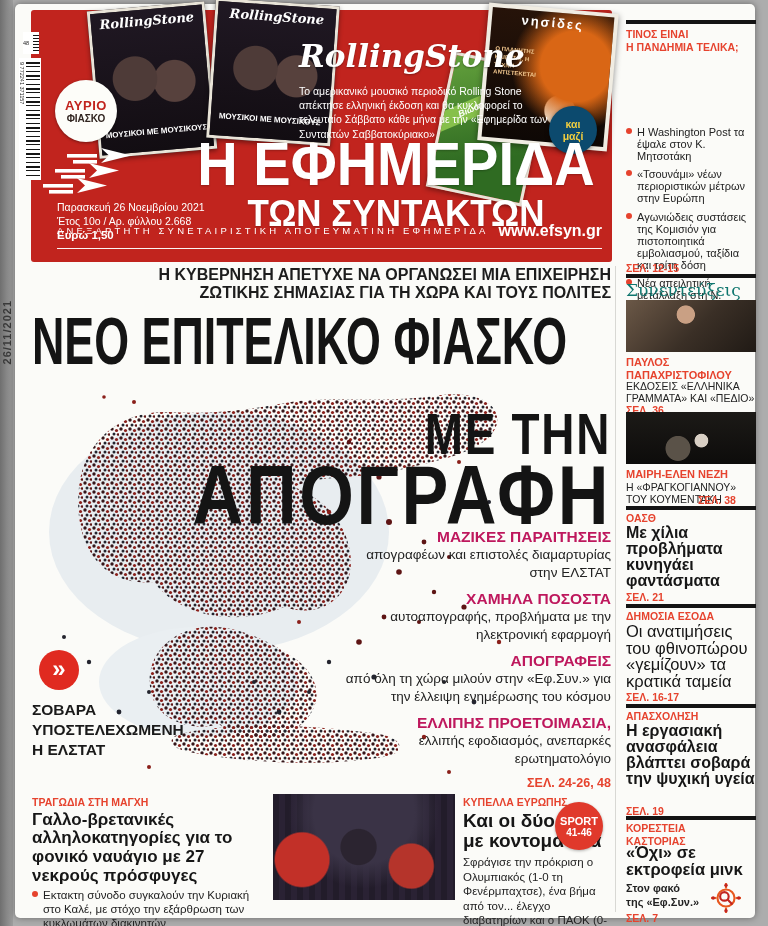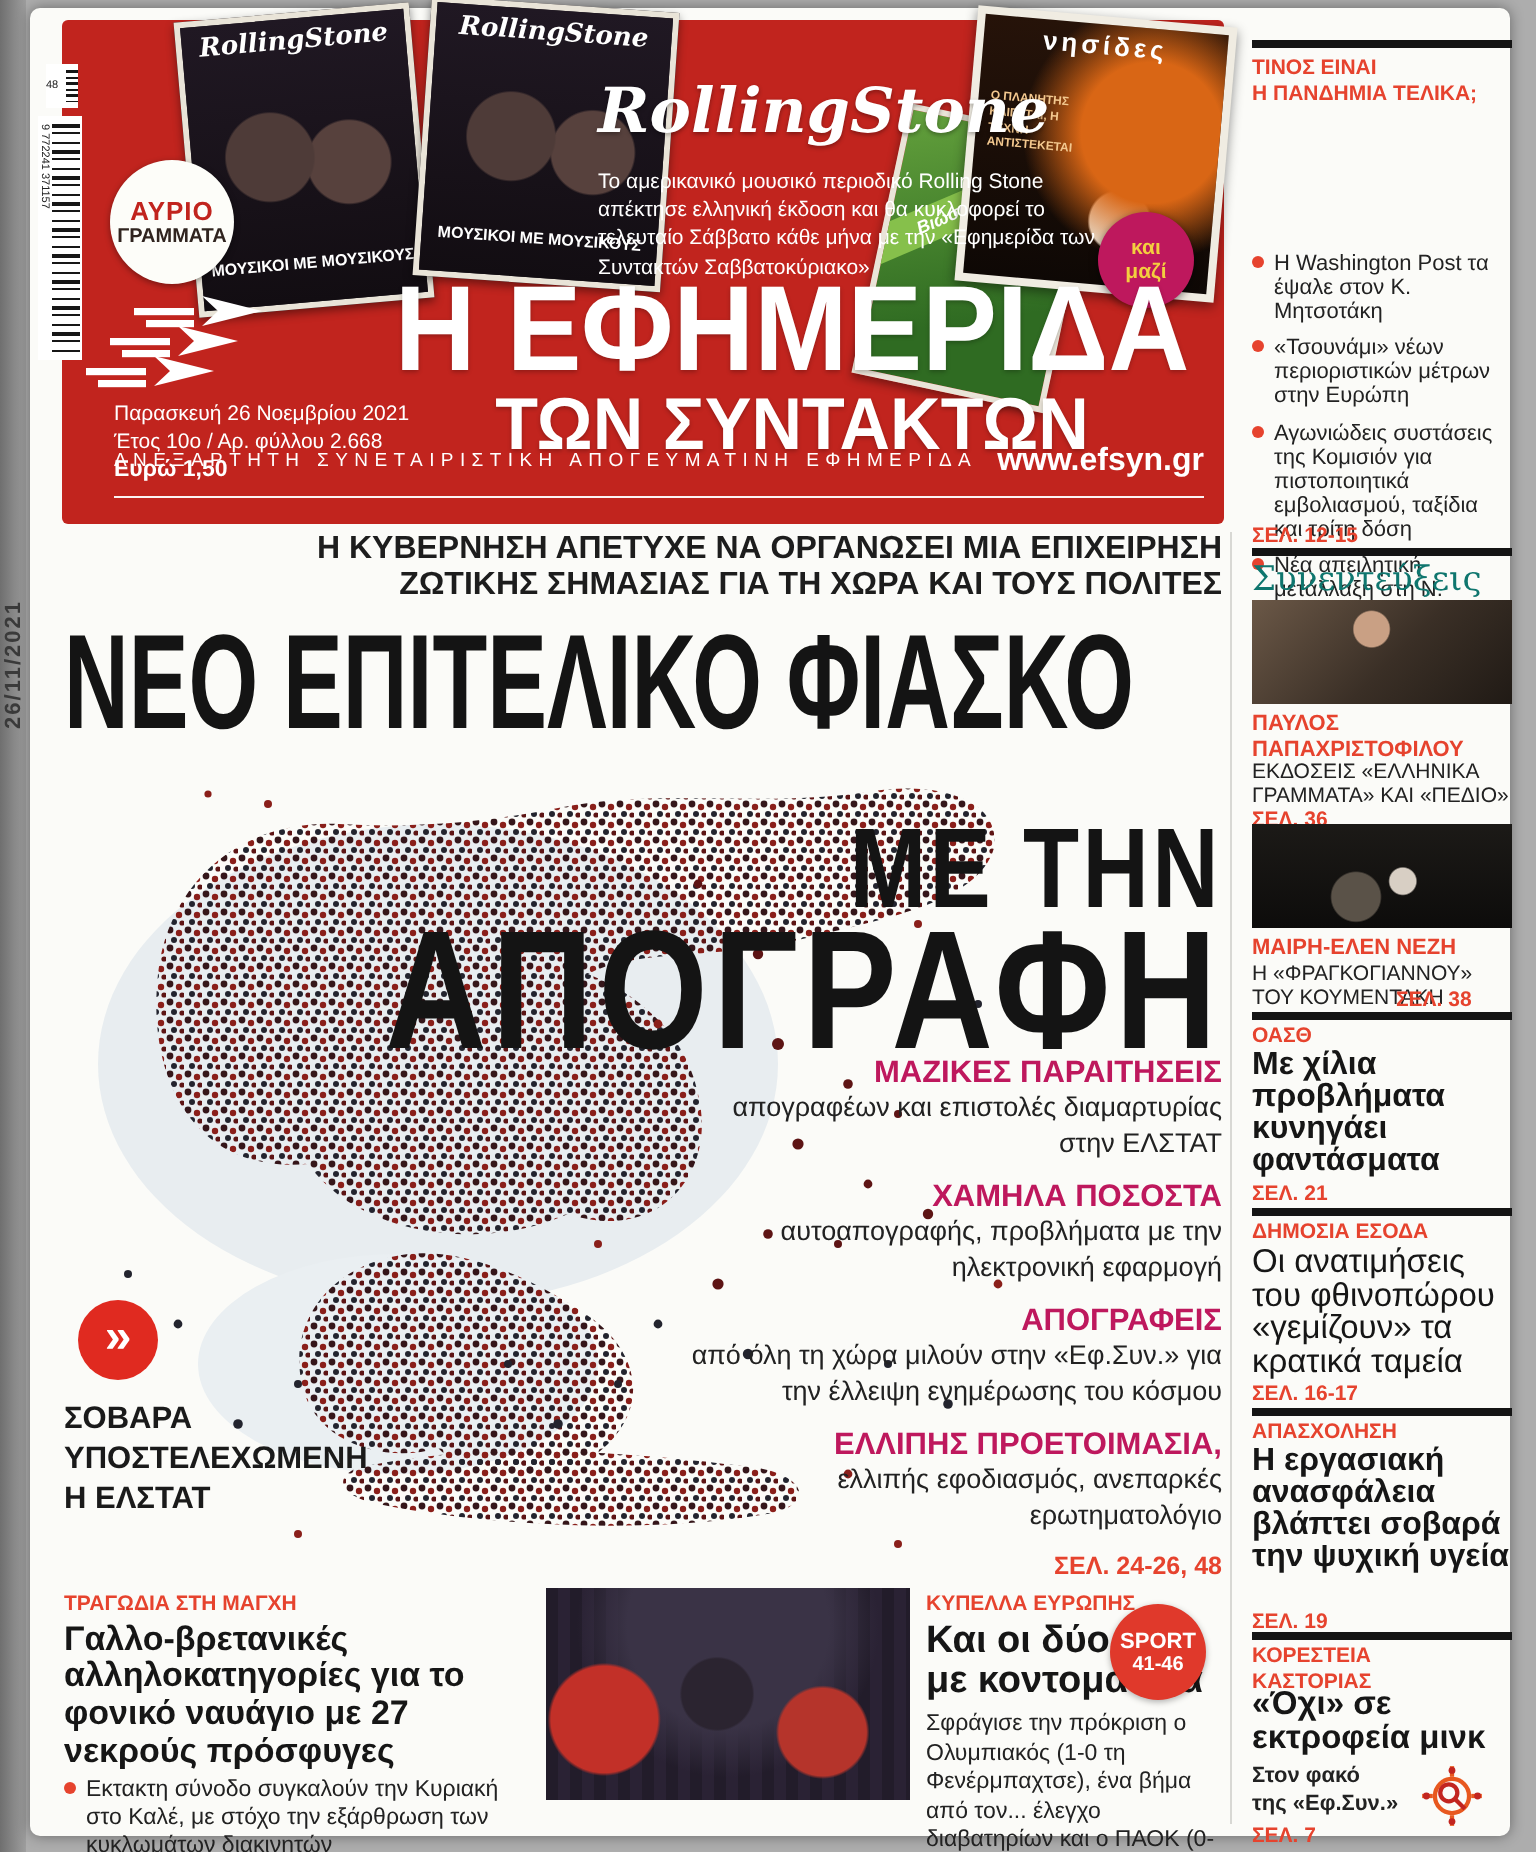--- a/index.html
+++ b/index.html
@@ -56,21 +56,21 @@
     background:#f0ece2;padding:4px;box-shadow:0 2px 6px rgba(0,0,0,.45);}
   .nisides .inner{width:100%;height:100%;position:relative;
     background:radial-gradient(circle at 72% 40%,#d96615 0 30%,transparent 55%),
                radial-gradient(circle at 62% 75%,#e8e2d5 0 12%,transparent 13%),
                linear-gradient(#261309,#0e0805);}
   .nisides .title{position:absolute;left:0;right:0;top:3px;text-align:center;color:#fff;
     font-size:13px;letter-spacing:2px;font-weight:bold;}
   .nisides .sub{position:absolute;left:6px;top:38px;width:52px;color:#f3c88f;font-size:6px;
     font-weight:bold;line-height:1.3;}
   .together{position:absolute;left:518px;top:96px;width:48px;height:48px;border-radius:50%;
-    background:#be185d;display:flex;align-items:center;justify-content:center;text-align:center;
+    background:#0c4a6e;display:flex;align-items:center;justify-content:center;text-align:center;
     color:#f3cf3f;font-weight:bold;font-size:10.5px;line-height:1.15;box-shadow:0 1px 4px rgba(0,0,0,.5);}
   .rs-big-logo{position:absolute;left:268px;top:28px;color:#fff;
     font-family:"DejaVu Serif","Liberation Serif",serif;font-style:italic;font-weight:bold;
     font-size:31px;text-shadow:0 1px 2px rgba(0,0,0,.35);}
   .rs-promo{position:absolute;left:268px;top:74px;width:252px;color:#fff;
     font-size:10.5px;line-height:1.35;}
   .pens{position:absolute;left:12px;top:138px;}
   .mast-title1{position:absolute;left:150px;top:124px;width:430px;color:#fff;
     font-size:56px;font-weight:bold;letter-spacing:0px;line-height:1;text-align:center;
     transform:scaleY(1.08);transform-origin:left top;text-shadow:0 1px 2px rgba(0,0,0,.25);}
@@ -194,21 +194,21 @@
     <div class="together">
       <span><span>και</span><br>
       <span>μαζί</span></span>
     </div>
 
     <div class="rs-big-logo">RollingStone</div>
     <div class="rs-promo">Το αμερικανικό μουσικό περιοδικό Rolling Stone απέκτησε ελληνική έκδοση και θα κυκλοφορεί το τελευταίο Σάββατο κάθε μήνα με την «Εφημερίδα των Συντακτών Σαββατοκύριακο»</div>
 
     <div class="tomorrow">
       <span class="l1">ΑΥΡΙΟ</span>
-      <span class="l2">ΓΡΑΜΜΑΤΑ</span>
+      <span class="l2">ΦΙΑΣΚΟ</span>
     </div>
 
     <svg class="pens" width="132" height="60" viewBox="0 0 132 60">
       <g fill="#ffffff">
         <g transform="translate(24,0)">
           <rect x="0" y="6" width="30" height="3.6"></rect>
             <rect x="6" y="12" width="24" height="3.6"></rect>
           <polygon points="34,0 64,7.5 34,15 42,7.5"></polygon>
         </g>
         <g transform="translate(12,15)">

